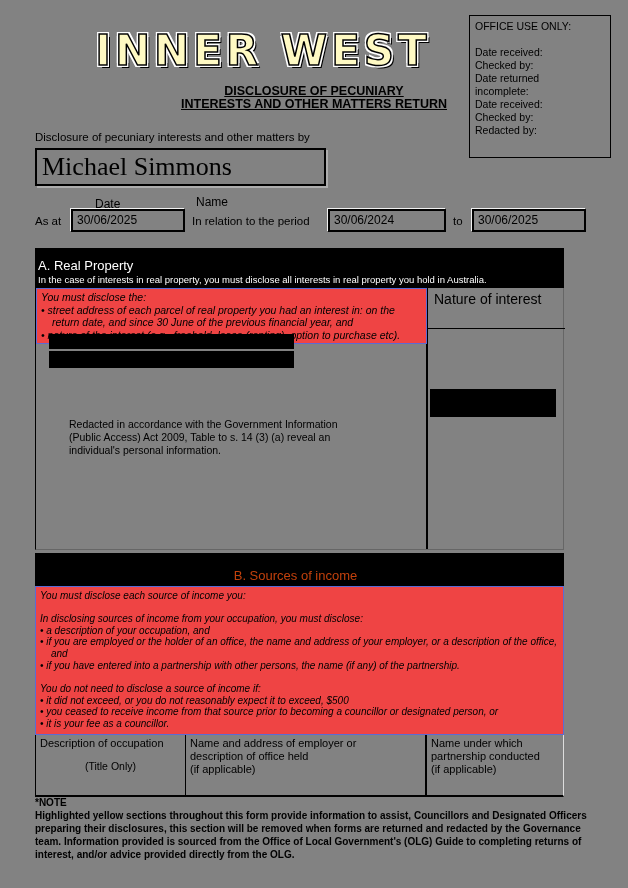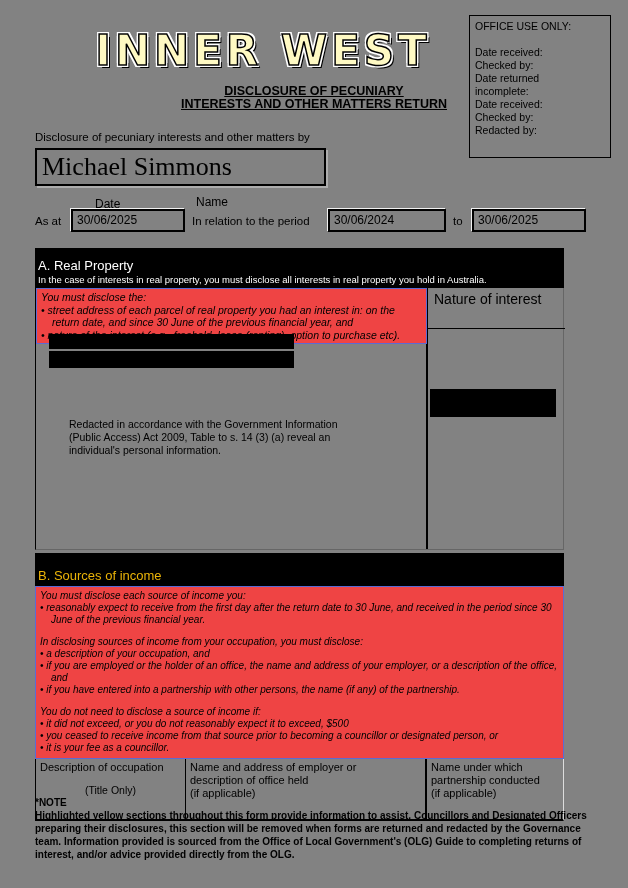--- a/index.html
+++ b/index.html
@@ -55,21 +55,21 @@
   .field-asat { left:71px; width:114px; }
   .field-from { left:328px; width:118px; }
   .field-to { left:472px; width:114px; }
   
   .section { position:absolute; left:35px; width:529px; }
   .section-a { top:248px; }
   .section-b { top:553px; }
   .sec-head { background:#000; color:#fff; padding:10px 3px 2px 3px; }
   .sec-head .h { font-size:13px; line-height:16px; font-weight:normal; }
   .sec-head .sub { font-size:9.5px; line-height:12px; }
-  .b-head { background:#000; color:#eab308; padding:15px 11px 3px 3px; font-size:13px; }
+  .b-head { background:#000; color:#c2410c; padding:15px 11px 3px 3px; font-size:13px;text-align:center; }
   .a-body {
     position:relative; height:262px;
     border-left:1px solid #000; border-right:1px solid #666; border-bottom:1px solid #666;
   }
   .a-divider { position:absolute; left:390px; top:0; width:2px; height:100%; background:#000; }
   .guidance {
     background:#ef4444; border:1px solid #5b6bd5;
     font-style:italic; padding:2px 4px;
   }
   .a-guidance { position:absolute; left:0; top:0; width:391px; font-size:10.5px; line-height:12.5px; }
@@ -147,21 +147,20 @@
     <div class="redact-bar bar-addr2"></div>
     <div class="redact-bar bar-nature"></div>
     <div class="redact-note">Redacted in accordance with the Government Information (Public Access) Act 2009, Table to s. 14 (3) (a) reveal an individual's personal information.</div>
   </div>
 </div>
 
 <div class="section section-b">
   <div class="b-head">B. Sources of income</div>
   <div class="guidance b-guidance">
     <div>You must disclose each source of income you:</div>
-    <div class="bullet">reasonably expect to receive from the first day after the return date to 30 June, and received in the period since 30 June of the previous financial year.</div>
     <div class="para-gap"></div>
     <div>In disclosing sources of income from your occupation, you must disclose:</div>
     <div class="bullet">a description of your occupation, and</div>
     <div class="bullet">if you are employed or the holder of an office, the name and address of your employer, or a description of the office, and</div>
     <div class="bullet">if you have entered into a partnership with other persons, the name (if any) of the partnership.</div>
     <div class="para-gap"></div>
     <div>You do not need to disclose a source of income if:</div>
     <div class="bullet">it did not exceed, or you do not reasonably expect it to exceed, $500</div>
     <div class="bullet">you ceased to receive income from that source prior to becoming a councillor or designated person, or</div>
     <div class="bullet">it is your fee as a councillor.</div>

